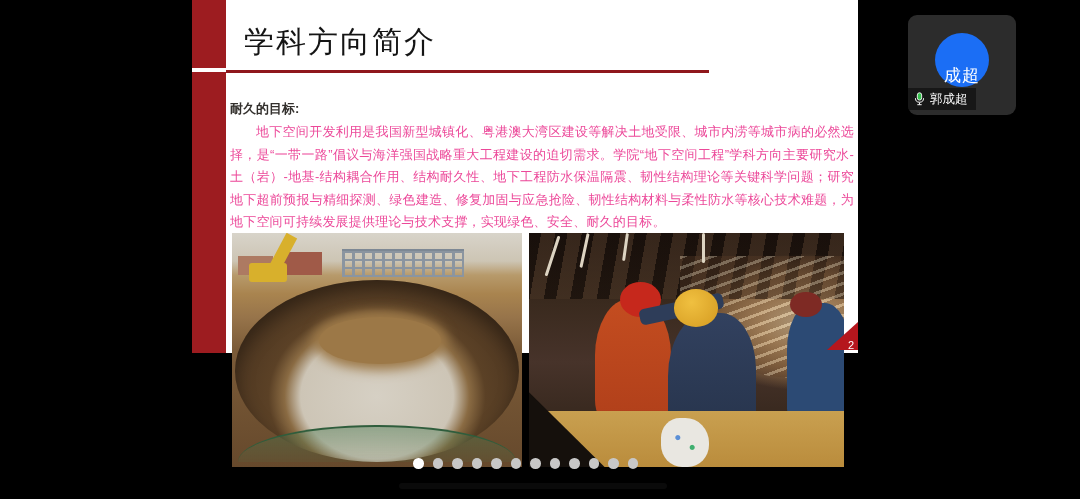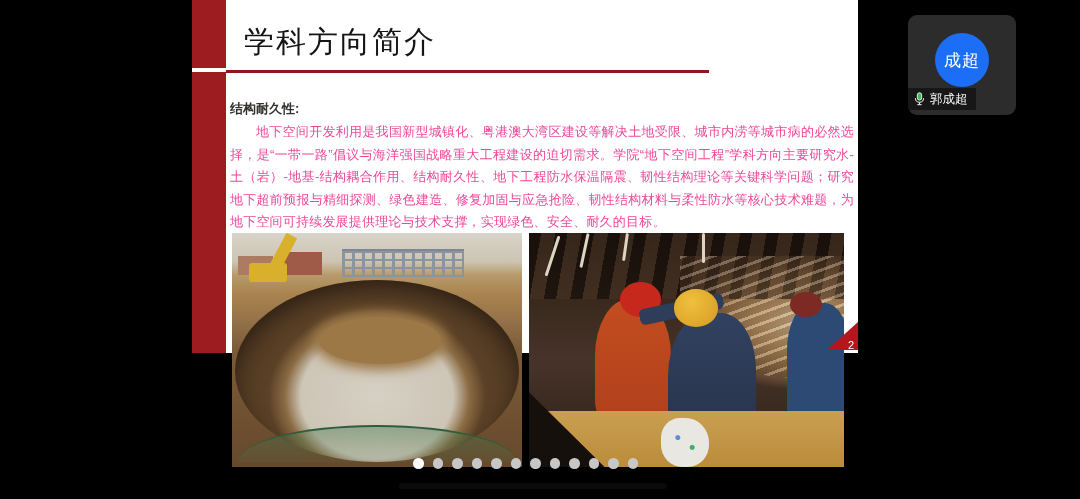--- a/index.html
+++ b/index.html
@@ -83,38 +83,38 @@
   .dot{width:10.5px;height:10.5px;border-radius:50%;background:#c7c7c7;}
   .dot.active{background:#fff;}
   
   .page-flag{position:absolute;right:0;bottom:3px;width:31px;height:28px;background:var(--flag);
     clip-path:polygon(100% 0,100% 100%,0 100%);}
   .page-num{position:absolute;right:4px;bottom:2px;color:#fff;font-size:11px;}
   
   .tile{position:absolute;left:908px;top:15px;width:108px;height:100px;border-radius:9px;
     background:#2c2c2c;overflow:hidden;}
   .avatar{position:absolute;left:27px;top:18px;width:54px;height:54px;border-radius:50%;
-    background:var(--avatar-blue);display:flex;align-items:center;justify-content:center;}
+    background:var(--avatar-blue);display:flex;align-items:flex-end;justify-content:center;}
   .avatar span{color:#fff;font-size:17px;letter-spacing:1px;}
   .name-bar{position:absolute;left:0;bottom:5px;height:22px;padding:0 8px 0 5px;
     background:rgba(8,8,8,.55);display:flex;align-items:center;gap:4px;}
   .name-bar .pname{color:#fff;font-size:12.5px;white-space:nowrap;}
   
   .home-indicator{position:absolute;left:399px;top:483px;width:268px;height:6px;border-radius:3px;background:#0a0a0a;}
 </style>
 </head>
 <body>
 
 <div class="slide">
   <div class="accent-bar"></div>
   <div class="accent-gap"></div>
   <div class="slide-title">学科方向简介</div>
   <div class="title-underline"></div>
 
-  <div class="section-heading">结构耐久性:</div>
+  <div class="section-heading">耐久的目标:</div>
   <div class="section-paragraph">地下空间开发利用是我国新型城镇化、粤港澳大湾区建设等解决土地受限、城市内涝等城市病的必然选择，是“一带一路”倡议与海洋强国战略重大工程建设的迫切需求。学院“地下空间工程”学科方向主要研究水-土（岩）-地基-结构耦合作用、结构耐久性、地下工程防水保温隔震、韧性结构理论等关键科学问题；研究地下超前预报与精细探测、绿色建造、修复加固与应急抢险、韧性结构材料与柔性防水等核心技术难题，为地下空间可持续发展提供理论与技术支撑，实现绿色、安全、耐久的目标。</div>
 
   <div class="photo photo-construction">
     <div class="bldg-far"></div>
     <div class="bldg-red"></div>
     <div class="bldg-steel"></div>
     <div class="excavator-boom"></div>
     <div class="excavator-body"></div>
     <div class="pit"></div>
     <div class="pit-earth"></div>

